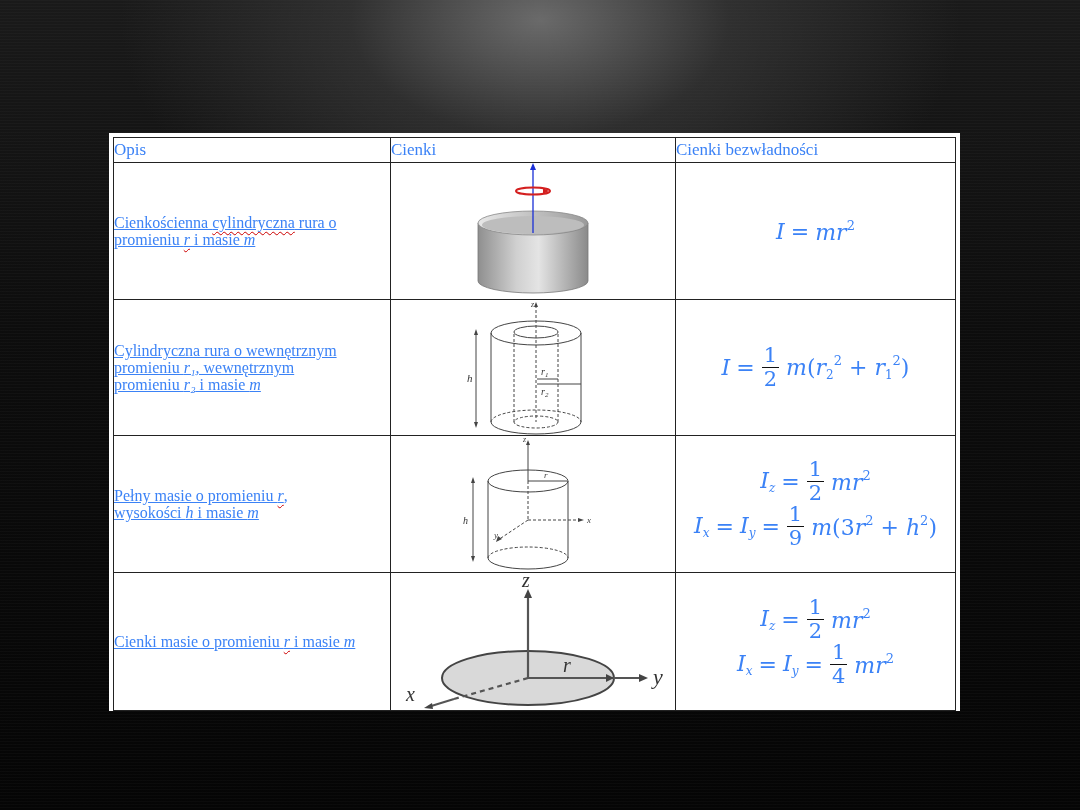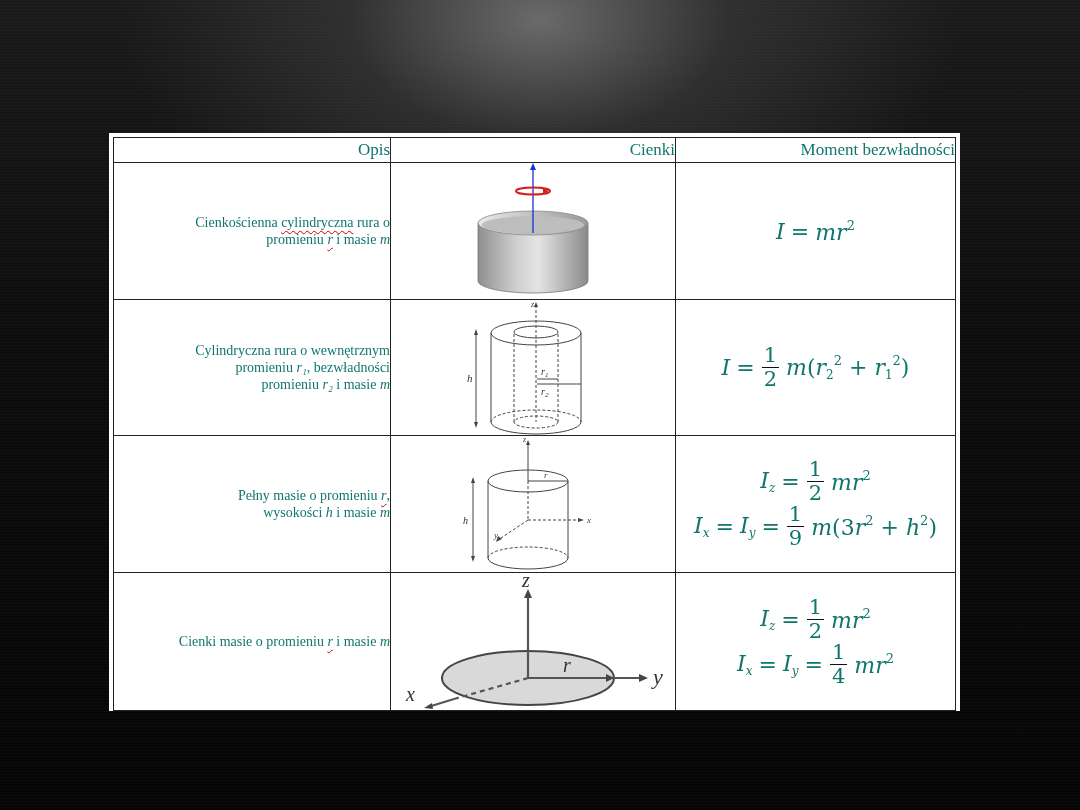--- a/index.html
+++ b/index.html
@@ -13,25 +13,25 @@
   }
   .slide-image {
     position:absolute; left:109px; top:133px; width:851px; height:578px;
     background:#ffffff;
   }
   table.moments {
     position:absolute; left:4px; top:4px; width:842px; height:569px;
     border-collapse:collapse; background:#fff; table-layout:fixed;
   }
   table.moments td, table.moments th {
-    border:1.5px solid #222; padding:0; text-align:right; vertical-align:middle;
-    color:#0f766e;
+    border:1.5px solid #222; padding:0; text-align:left; vertical-align:middle;
+    color:#3b82f6;
   }
   th { font-weight:normal; font-size:17px; height:24px; font-family:"Liberation Serif", serif; }
-  td.desc { font-size:14px; line-height:17px; font-family:"Liberation Serif", serif; padding:0 6px; }
+  td.desc { font-size:16px; line-height:17px; font-family:"Liberation Serif", serif; padding:0 6px;text-decoration:underline; }
   td.fig { position:relative; }
   td.formula { font-family:"DejaVu Serif", "Liberation Serif", serif; font-size:22px; }
   .ital { font-style:italic; }
   .squig { text-decoration: underline wavy #c00; text-decoration-thickness:1px; text-underline-offset:3px; }
   .f-line { display:flex; align-items:center; justify-content:center; gap:6px; white-space:nowrap; }
   .frac { display:inline-flex; flex-direction:column; align-items:center; line-height:1; vertical-align:middle; margin:0 1px; }
   .frac .num { border-bottom:1.5px solid #111; padding:0 2px 1px; font-size:21px; }
   .frac .den { padding-top:1px; font-size:21px; }
   sup { font-size:13px; vertical-align: 10px; }
   sub { font-size:12px; vertical-align:-4px; }
@@ -44,21 +44,21 @@
   <table class="moments">
     <colgroup>
       <col style="width:277px">
       <col style="width:285px">
       <col style="width:280px">
     </colgroup>
     <tbody>
         <tr>
       <th>Opis</th>
       <th>Cienki</th>
-      <th>Moment bezwładności</th>
+      <th>Cienki bezwładności</th>
     </tr>
 
     <tr style="height:136px">
       <td class="desc">
         <div><span>Cienkościenna </span><span class="squig">cylindryczna</span><span> rura o</span></div>
         <div><span>promieniu </span><span class="ital squig">r</span><span> i masie </span><span class="ital">m</span></div>
       </td>
       <td class="fig">
         <svg width="240" height="136" viewBox="0 0 240 136">
           <defs>
@@ -87,21 +87,21 @@
           <span class="ital">I</span>
               <span>=</span>
               <span><span class="ital">m</span><span class="ital">r</span><sup>2</sup></span>
         </div>
       </td>
     </tr>
 
     <tr style="height:135px">
       <td class="desc">
         <div>Cylindryczna rura o wewnętrznym</div>
-        <div><span>promieniu </span><span class="ital">r₁</span><span>, bezwładności</span></div>
+        <div><span>promieniu </span><span class="ital">r₁</span><span>, wewnętrznym</span></div>
         <div><span>promieniu </span><span class="ital">r₂</span><span> i masie </span><span class="ital">m</span></div>
       </td>
       <td class="fig">
         <svg width="150" height="135" viewBox="0 0 150 135">
           <g stroke="#444" stroke-width="1" fill="none">
             <ellipse cx="78" cy="33" rx="45" ry="12"></ellipse>
             <ellipse cx="78" cy="32" rx="22" ry="6"></ellipse>
             <line x1="33" y1="33" x2="33" y2="122"></line>
             <line x1="123" y1="33" x2="123" y2="122"></line>
             <path d="M33 122 A45 12 0 0 0 123 122"></path>

